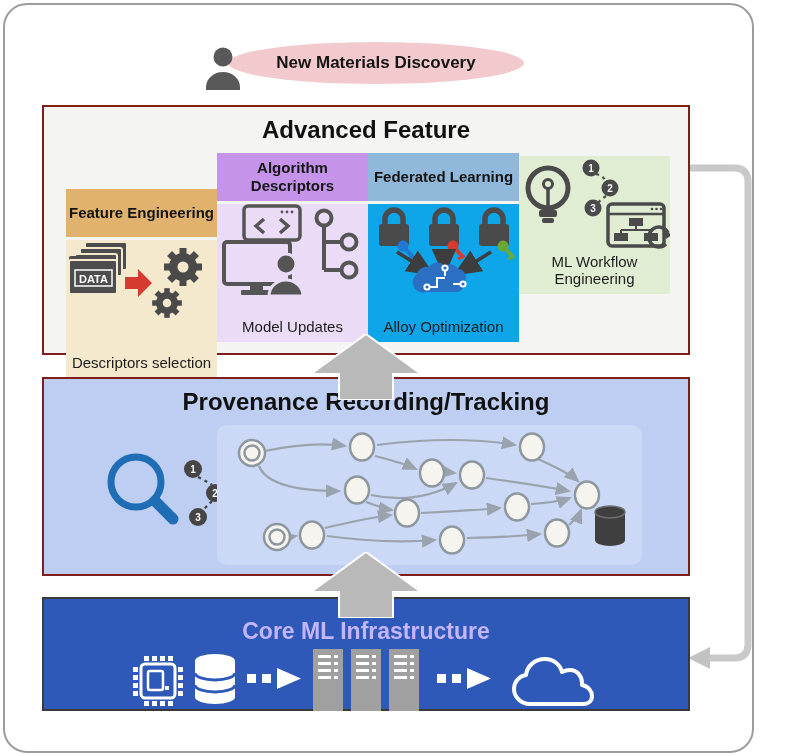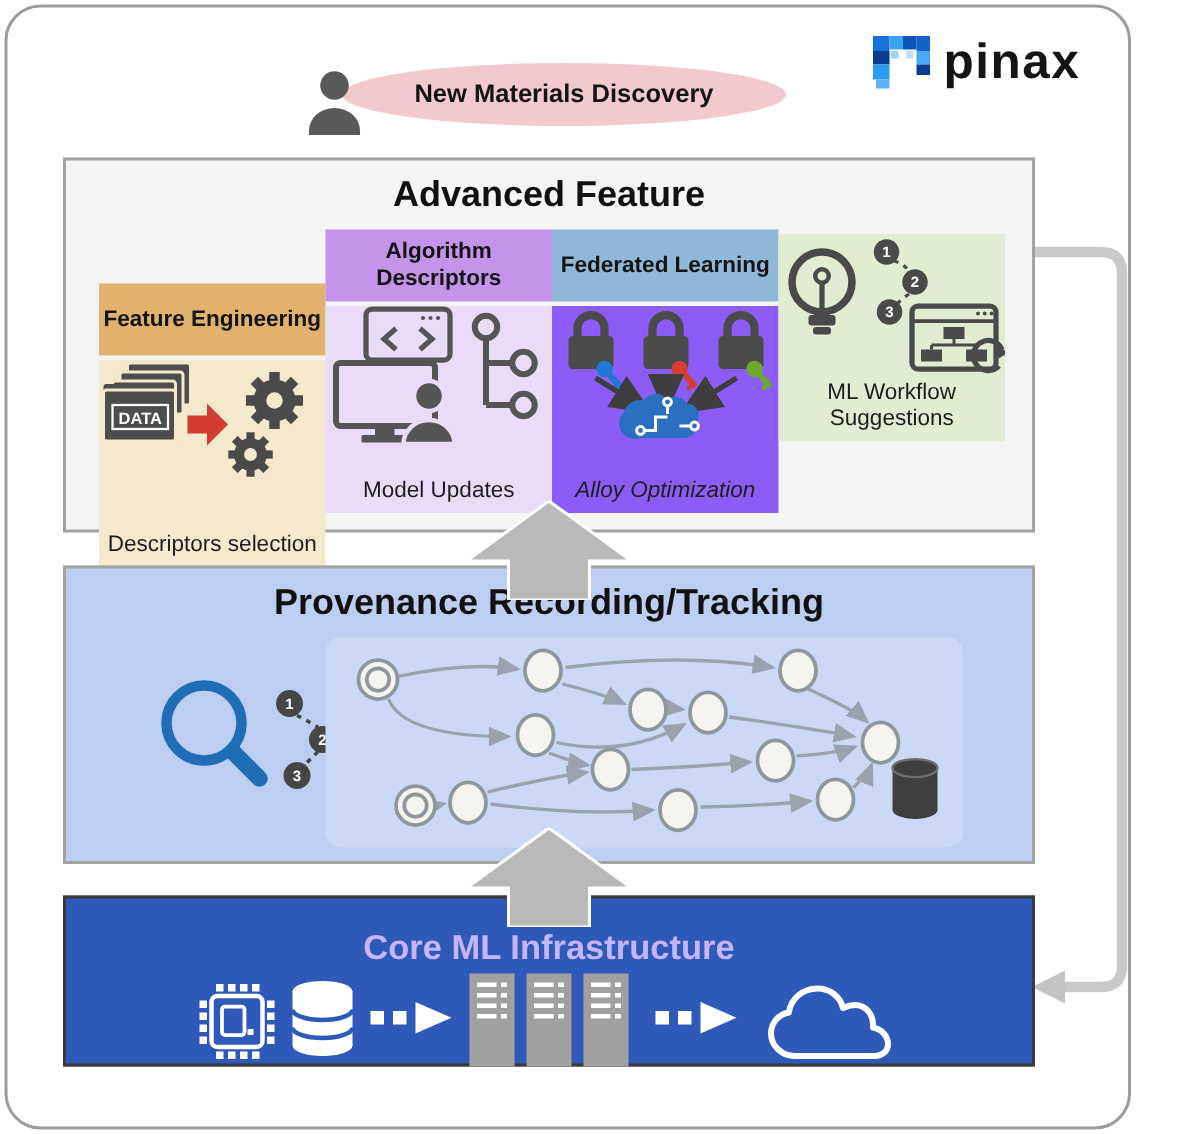--- a/index.html
+++ b/index.html
@@ -9,35 +9,35 @@
 
   
   .person{position:absolute;left:203px;top:46px;z-index:3;}
   .bubble{position:absolute;left:228px;top:42px;width:296px;height:42px;background:#f2c9cd;
           border-radius:50%;display:flex;align-items:center;justify-content:center;z-index:2;
           font-weight:bold;font-size:17px;color:#141414;}
   .logo{position:absolute;left:580px;top:20px;display:flex;align-items:center;z-index:2;}
   .logo-text{font-size:33px;font-weight:bold;letter-spacing:1px;color:#141414;margin-left:7px;}
 
   
-  .box{position:absolute;left:42px;width:648px;border:2px solid #a3a3a3;box-sizing:border-box;z-index:1;}
+  .box{position:absolute;left:42px;width:648px;border:2px solid #7f1d1d;box-sizing:border-box;z-index:1;}
   .box-title{text-align:center;font-weight:bold;font-size:24px;margin:0;padding-top:9px;}
 
   
   .advanced{top:105px;height:250px;background:#f4f4f3;}
   .columns{position:absolute;left:22px;top:46px;width:604px;display:flex;}
   .col{width:151px;position:relative;}
   .col-header{height:48px;display:flex;align-items:center;justify-content:center;text-align:center;
               font-weight:bold;font-size:15px;line-height:1.2;color:#141414;}
   .col-body{height:138px;position:relative;}
   .col-caption{position:absolute;bottom:6px;left:0;width:100%;text-align:center;font-size:15px;
                line-height:1.12;color:#1d1d1d;}
   .c0 .col-header{background:#e1b26e;margin-top:36px;} .c0 .col-body{background:#f4e8cd;}
   .c1 .col-header{background:#c593e9;} .c1 .col-body{background:#eadcf7;}
-  .c2 .col-header{background:#8fb8da;} .c2 .col-body{background:#8b5cf6;font-style:italic;}
+  .c2 .col-header{background:#8fb8da;} .c2 .col-body{background:#0ea5e9;}
   .c3 .col-header{background:#a9ca7e;} .c3 .col-body{background:#e0edd2;}
   .icons-svg{display:block;margin:3px auto 0;}
 
   
   .provenance{top:377px;height:199px;background:#bdcef2;}
   .panel{position:absolute;left:173px;top:46px;width:425px;height:140px;background:#cbd9f7;border-radius:10px;}
   .query-svg{position:absolute;left:50px;top:68px;}
 
   
   .core{top:597px;height:114px;background:#2e59b8;border-color:#3a3a3a;}
@@ -54,36 +54,20 @@
 
 <div class="page">
   <div class="frame"></div>
 
   <svg class="person" width="40" height="44" viewBox="0 0 40 44">
     <circle cx="20" cy="11" r="9.5" fill="#595959"></circle>
     <path d="M3,44 v-3 a17,15 0 0 1 34,0 v3 z" fill="#595959"></path>
   </svg>
   <div class="bubble">New Materials Discovery</div>
 
-  <div class="logo">
-    <svg width="42" height="42" viewBox="0 0 42 42">
-      <rect x="2" y="4" width="11" height="10" fill="#1672d8"></rect>
-      <rect x="2" y="14" width="11" height="9" fill="#0a3d91"></rect>
-      <rect x="2" y="23" width="11" height="10" fill="#2b9bf0"></rect>
-      <rect x="4" y="33" width="9" height="6" fill="#5ab1f5"></rect>
-      <rect x="13" y="4" width="9" height="9" fill="#35a3f0"></rect>
-      <rect x="22" y="4" width="9" height="9" fill="#0d55b8"></rect>
-      <rect x="31" y="4" width="9" height="10" fill="#1464c8"></rect>
-      <rect x="31" y="14" width="9" height="9" fill="#4aa9f2"></rect>
-      <rect x="31" y="23" width="9" height="7" fill="#0a3d91"></rect>
-      <rect x="14" y="14" width="5" height="5" fill="#9ed1f8"></rect>
-      <rect x="24" y="14" width="5" height="5" fill="#bcdffa"></rect>
-    </svg>
-    <span class="logo-text">pinax</span>
-  </div>
 
   <section class="box advanced">
     <h2 class="box-title">Advanced Feature</h2>
     <div class="columns">
 
       <div class="col c0">
         <div class="col-header">Feature Engineering</div>
         <div class="col-body">
           <svg class="icons-svg" width="150" height="88" viewBox="0 0 150 88">
             <g>
@@ -238,21 +222,21 @@
               <circle cx="136.5" cy="53" r="1.3" fill="#4a4a4a"></circle>
               <circle cx="141" cy="53" r="1.3" fill="#4a4a4a"></circle>
               <rect x="109" y="62" width="14" height="8" fill="#4a4a4a"></rect>
               <path d="M116,70 V74 M101,74 H131 M101,74 V77 M131,74 V77" stroke="#4a4a4a" stroke-width="2" fill="none"></path>
               <rect x="94" y="77" width="14" height="8" fill="#4a4a4a"></rect>
               <rect x="124" y="77" width="14" height="8" fill="#4a4a4a"></rect>
               <path d="M146,88 a10,10 0 1 1 2,-11" stroke="#4a4a4a" stroke-width="3.5" fill="none"></path>
               <polygon points="143,73 152,79 146,83" fill="#4a4a4a"></polygon>
             </g>
           </svg>
-          <div class="col-caption">ML Workflow Suggestions</div>
+          <div class="col-caption">ML Workflow Engineering</div>
         </div>
       </div>
     </div>
   </section>
 
   <svg class="up-arrow up1" width="110" height="66" viewBox="0 0 110 66">
     <polygon points="55,0 110,40 82,40 82,66 28,66 28,40 0,40" fill="#b9b9b9" stroke="#ffffff" stroke-width="2"></polygon>
   </svg>
 
   <section class="box provenance">

